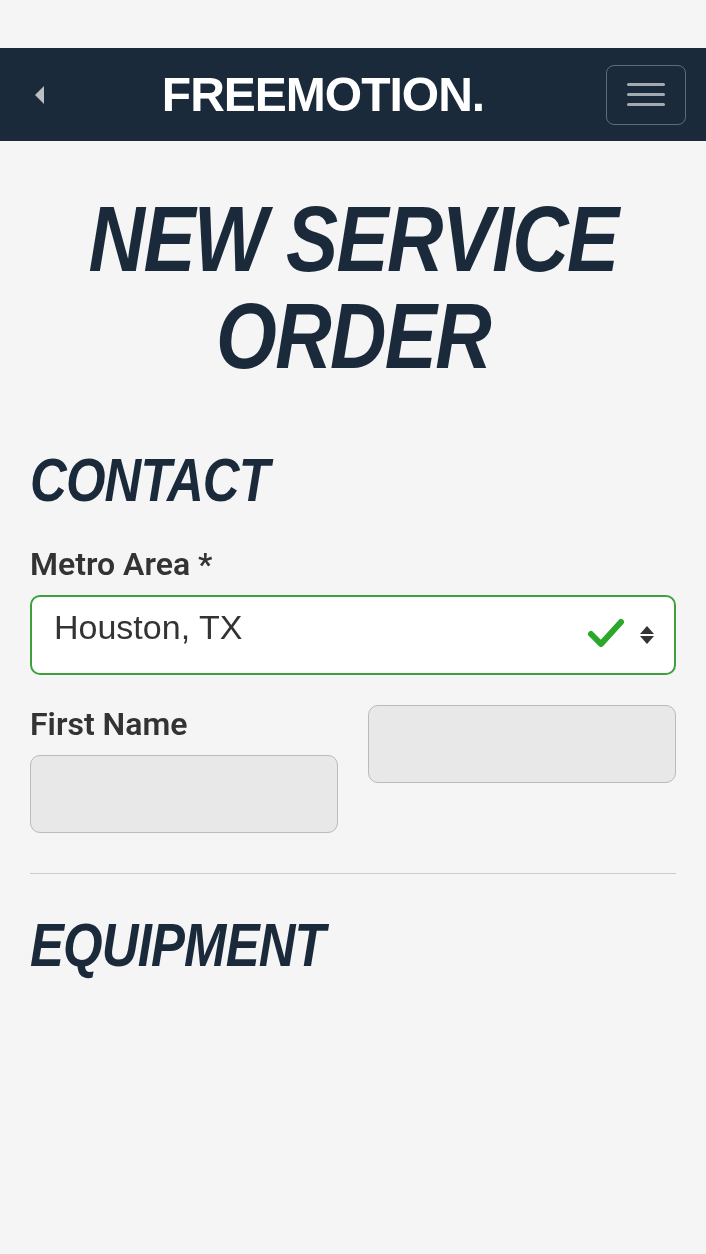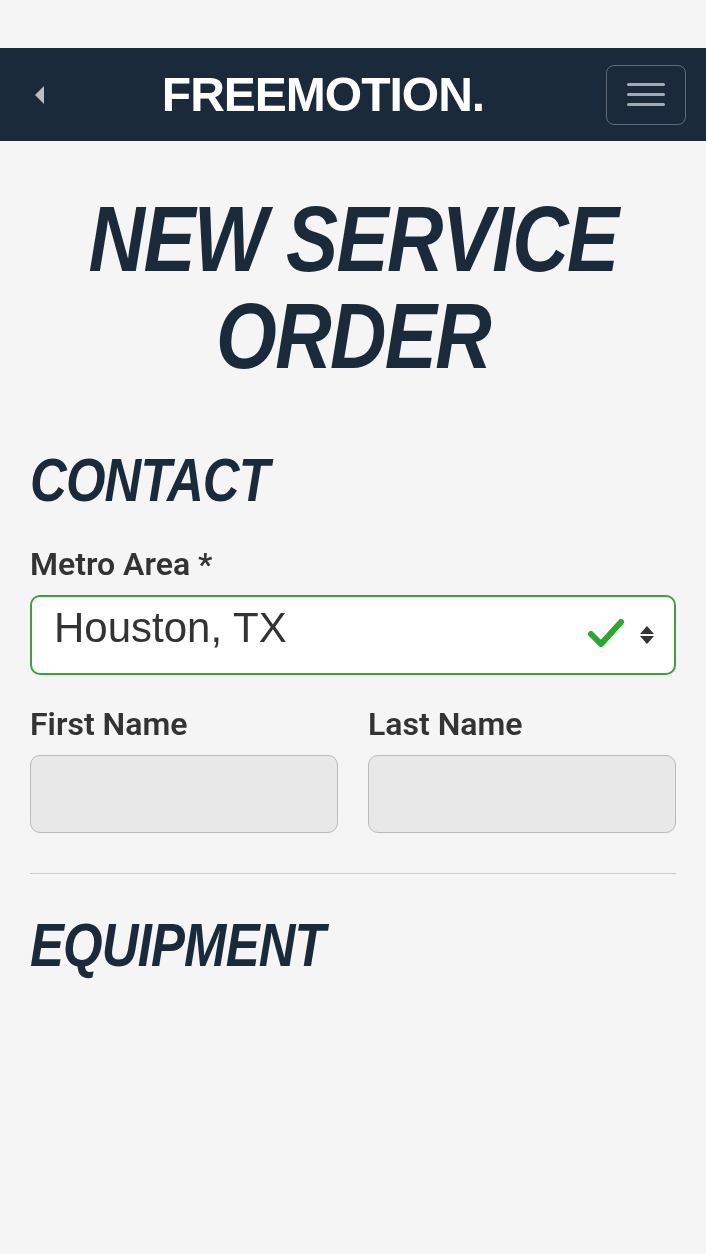--- a/index.html
+++ b/index.html
@@ -92,21 +92,21 @@
       color: #333;
       margin-bottom: 12px;
       display: block;
     }
     .select-wrapper {
       position: relative;
     }
     .select-field {
       width: 100%;
       height: 80px;
-      font-size: 42px;
+      font-size: 34px;
       padding: 0 80px 16px 22px;
       border: 2px solid #3da03d;
       border-radius: 10px;
       background: #fff;
       appearance: none;
       color: #333;
       cursor: pointer;
     }
     .select-field.neutral {
       border: 1px solid #bbb;
@@ -203,21 +203,20 @@
     </div>
   </div>
 
 
   <div class="row">
     <div class="col">
       <label class="field-label">First Name</label>
       <input type="text" class="text-input" value="" style="">
     </div>
     <div class="col">
-      <label class="field-label">Last Name</label>
       <input type="text" class="text-input" value="" style="">
     </div>
   </div>
 
   <hr class="divider">
 
   <h2 class="section-heading">EQUIPMENT</h2>
 
 </div>
 

